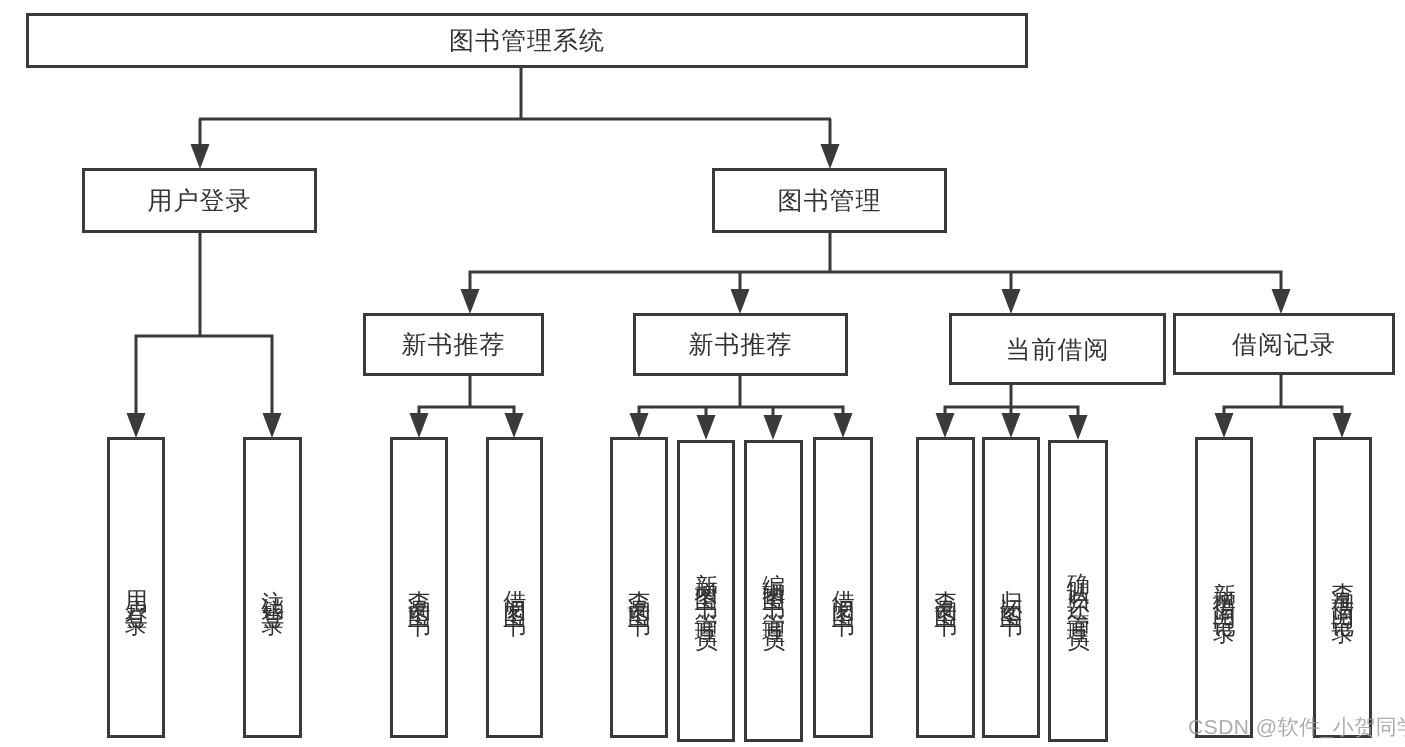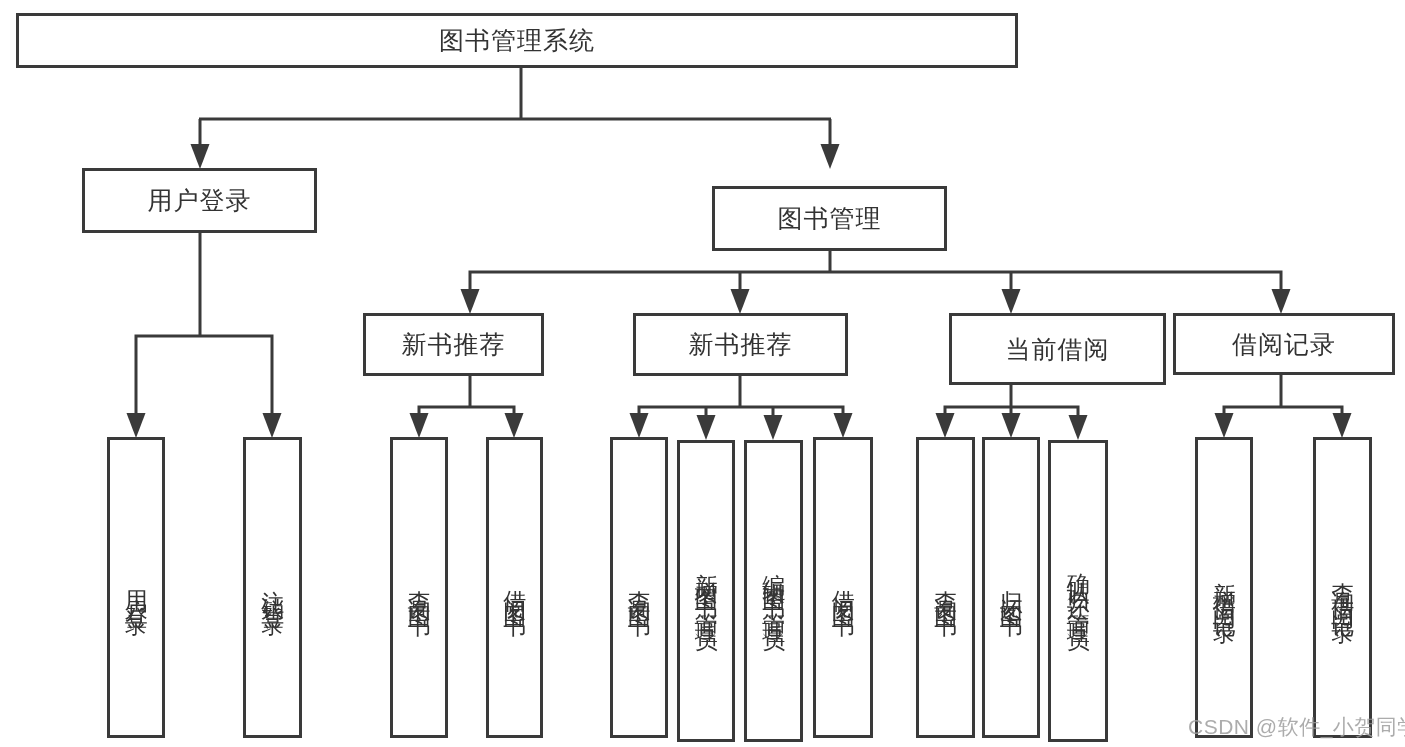--- a/index.html
+++ b/index.html
@@ -63,28 +63,28 @@
       <polygon points="763.5,415 782.5,415 773,440"></polygon>
       <polygon points="833.5,413 852.5,413 843,438"></polygon>
       <polygon points="935.5,413 954.5,413 945,438"></polygon>
       <polygon points="1001.5,413 1020.5,413 1011,438"></polygon>
       <polygon points="1068.5,415 1087.5,415 1078,440"></polygon>
       <polygon points="1214.5,413 1233.5,413 1224,438"></polygon>
       <polygon points="1332.5,413 1351.5,413 1342,438"></polygon>
     </g>
   </svg>
 
-  <div class="node" style="left:16px;top:13px;width:1002px;height:55px;">
+  <div class="node" style="left:26px;top:13px;width:1002px;height:55px;">
     <span class="lbl">图书管理系统</span>
   </div>
 
   <div class="node" style="left:82px;top:168px;width:235px;height:65px;">
     <span class="lbl">用户登录</span>
   </div>
-  <div class="node" style="left:712px;top:186px;width:235px;height:65px;">
+  <div class="node" style="left:712px;top:168px;width:235px;height:65px;">
     <span class="lbl">图书管理</span>
   </div>
 
   <div class="node" style="left:363px;top:313px;width:181px;height:63px;">
     <span class="lbl">新书推荐</span>
   </div>
   <div class="node" style="left:633px;top:313px;width:215px;height:63px;">
     <span class="lbl">新书推荐</span>
   </div>
   <div class="node" style="left:949px;top:313px;width:217px;height:72px;">

